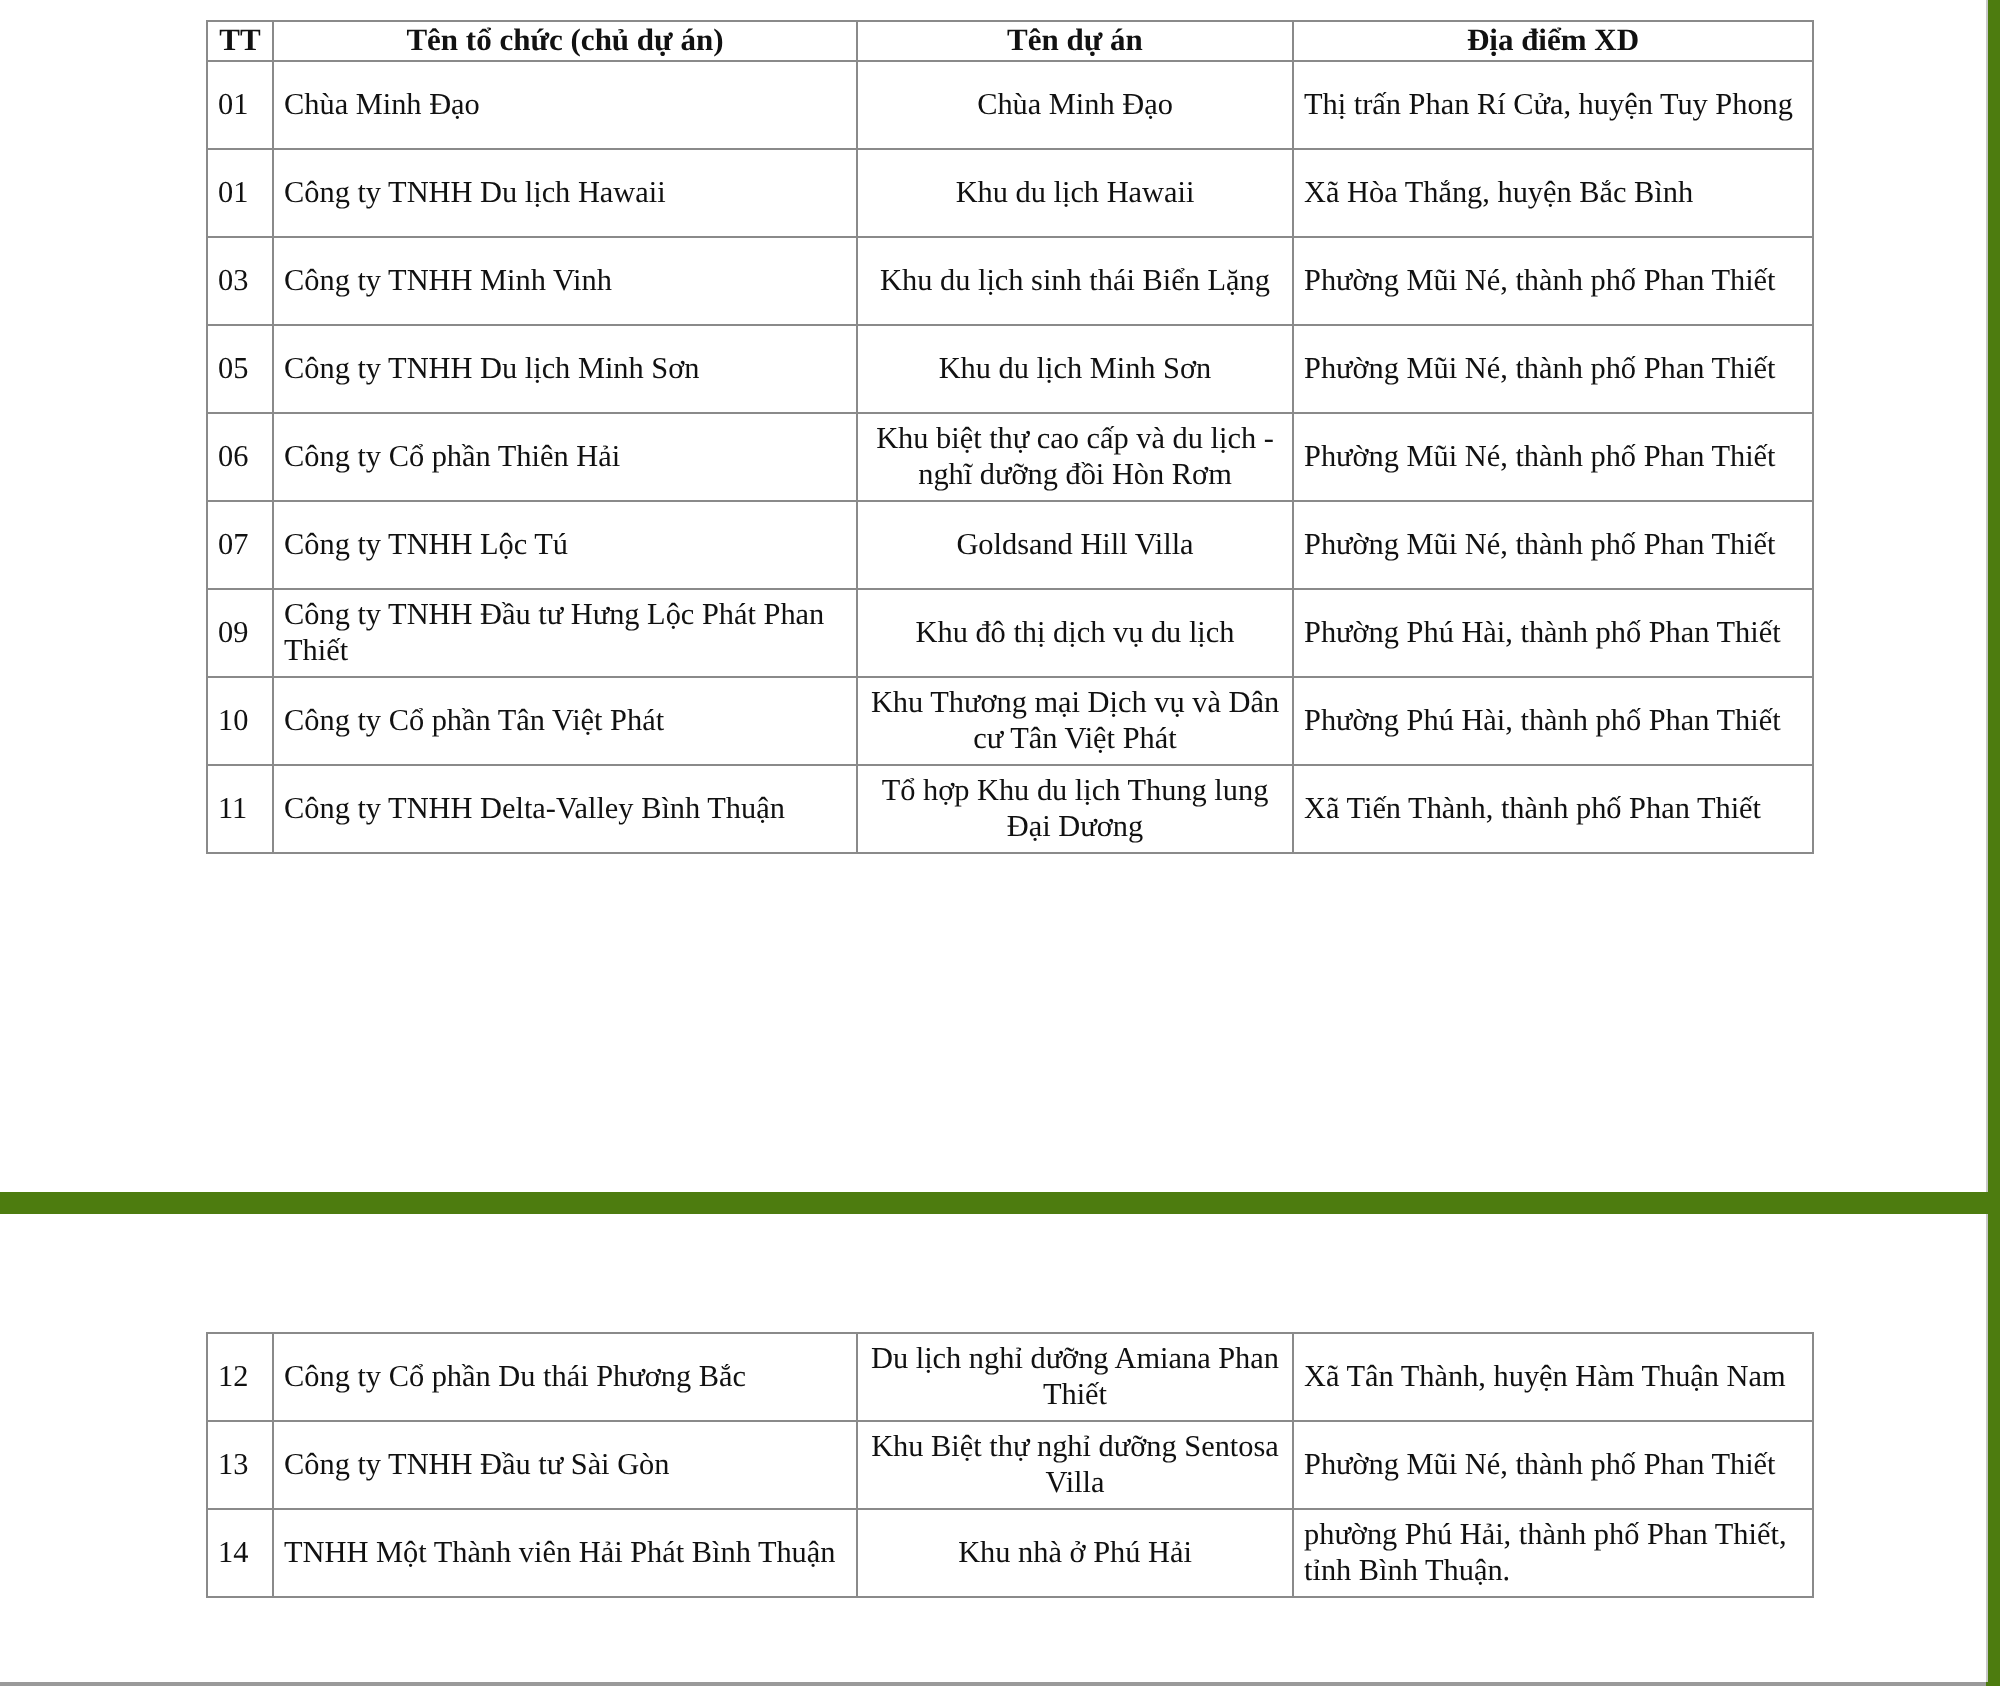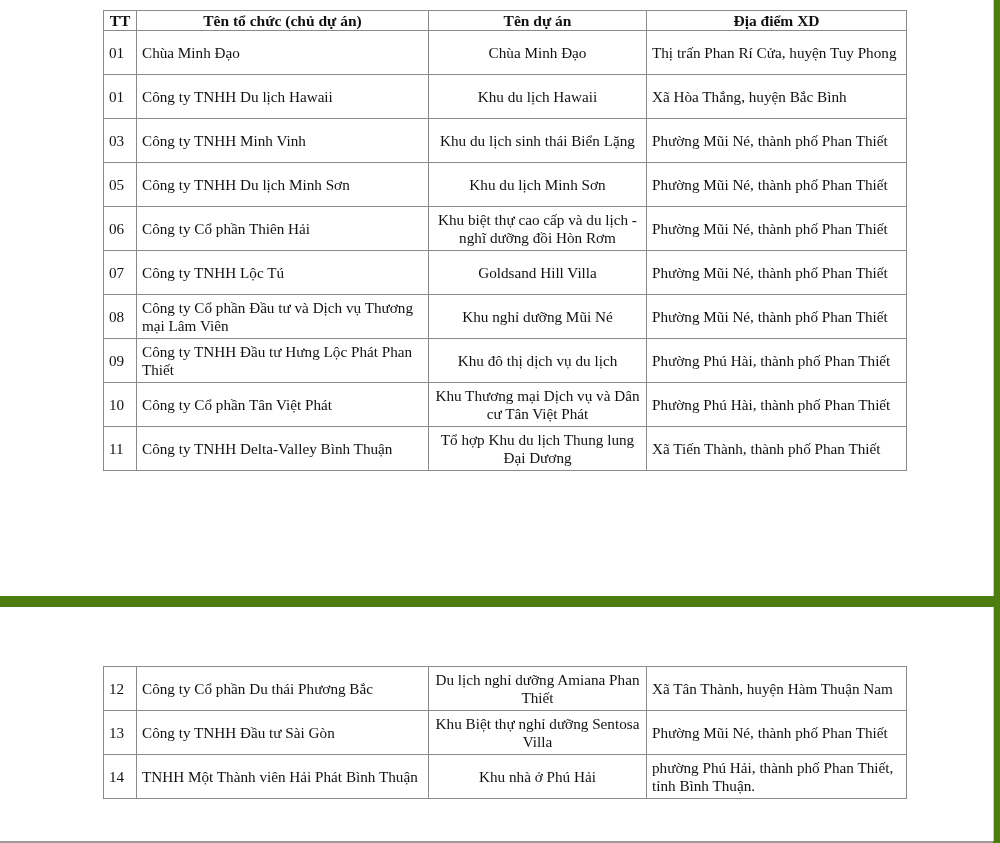--- a/index.html
+++ b/index.html
@@ -117,26 +117,20 @@
           <td class="col-proj">Khu biệt thự cao cấp và du lịch - nghĩ dưỡng đồi Hòn Rơm</td>
           <td class="col-loc">Phường Mũi Né, thành phố Phan Thiết</td>
         </tr>
         <tr>
           <td class="col-tt">07</td>
           <td class="col-org">Công ty TNHH Lộc Tú</td>
           <td class="col-proj">Goldsand Hill Villa</td>
           <td class="col-loc">Phường Mũi Né, thành phố Phan Thiết</td>
         </tr>
         <tr>
-          <td class="col-tt">08</td>
-          <td class="col-org">Công ty Cổ phần Đầu tư và Dịch vụ Thương mại Lâm Viên</td>
-          <td class="col-proj">Khu nghỉ dưỡng Mũi Né</td>
-          <td class="col-loc">Phường Mũi Né, thành phố Phan Thiết</td>
-        </tr>
-        <tr>
           <td class="col-tt">09</td>
           <td class="col-org">Công ty TNHH Đầu tư Hưng Lộc Phát Phan Thiết</td>
           <td class="col-proj">Khu đô thị dịch vụ du lịch</td>
           <td class="col-loc">Phường Phú Hài, thành phố Phan Thiết</td>
         </tr>
         <tr>
           <td class="col-tt">10</td>
           <td class="col-org">Công ty Cổ phần Tân Việt Phát</td>
           <td class="col-proj">Khu Thương mại Dịch vụ và Dân cư Tân Việt Phát</td>
           <td class="col-loc">Phường Phú Hài, thành phố Phan Thiết</td>

